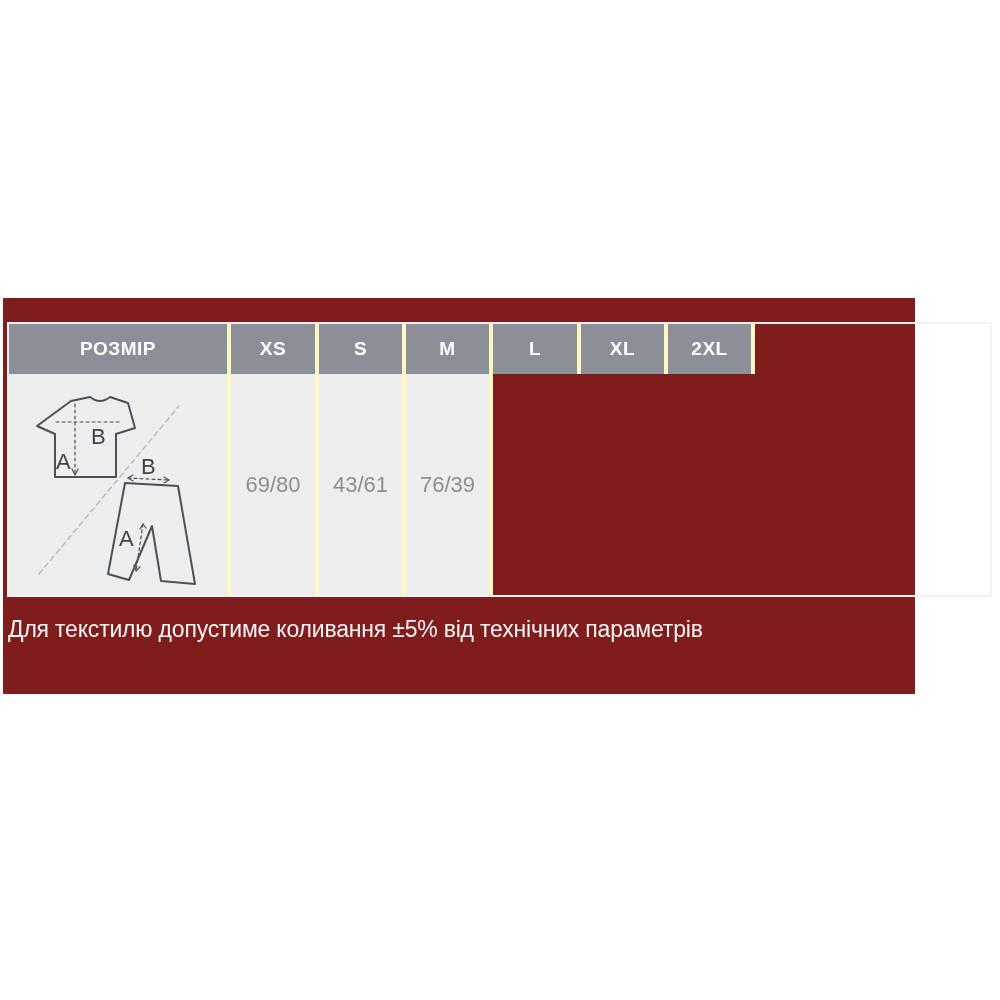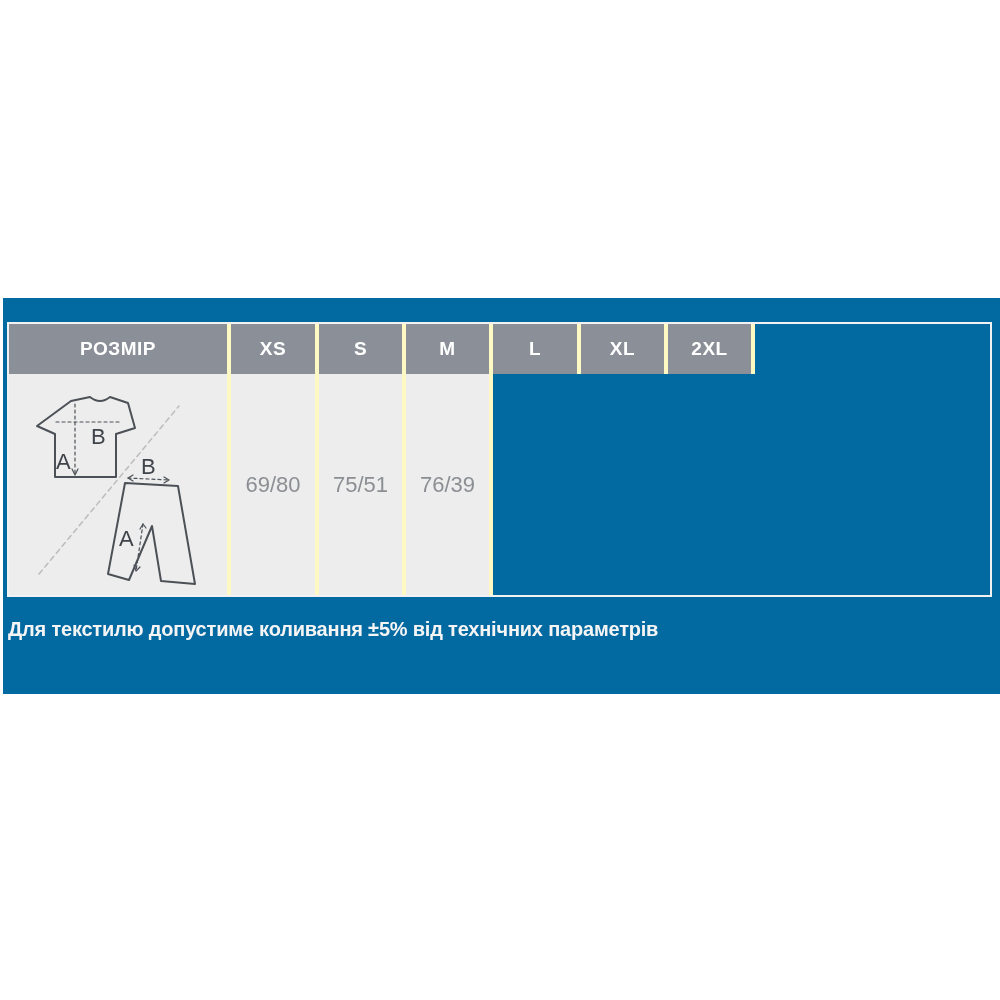--- a/index.html
+++ b/index.html
@@ -6,22 +6,22 @@
   body {
     width: 1000px; height: 1000px;
     background: #ffffff;
     font-family: "Liberation Sans", sans-serif;
     position: relative;
     overflow: hidden;
   }
   .panel {
     position: absolute;
     left: 3px; top: 298px;
-    width: 997px; height: 396px;
-    background: #0369a1;
+    width: 912px; height: 396px;
+    background: #7f1d1d;
   }
   .size-table {
     position: absolute;
     left: 4px; top: 24px;
     width: 985px; height: 275px;
     box-sizing: border-box;
     border: 2px solid #f2f2f2;
     display: grid;
     grid-template-columns: 218px 88px 87px 87px 88px 87px 87px 1fr;
     grid-template-rows: 50px 1fr;
@@ -42,22 +42,22 @@
   }
   .filler { background: transparent; }
   .bl { border-left: 4px solid #fef9c3; }
   .diagram-cell { padding: 0; overflow: hidden; }
   .diagram-cell svg { display: block; width: 100%; height: 100%; }
   .note {
     position: absolute;
     left: 5px; top: 316px;
     width: 960px;
     color: #f5f5f5;
-    font-weight: bold;
-    font-size: 20px;
+    font-weight: normal;
+    font-size: 23px;
     letter-spacing: -0.2px;
     line-height: 30px;
   }
 </style>
 </head>
 <body>
 
 <div class="page">
   <div class="panel">
 
@@ -91,20 +91,20 @@
           <line x1="119" y1="104" x2="160" y2="106" stroke-width="1.2" stroke-dasharray="3 3"></line>
           <path d="M 119 104 L 124 101 M 119 104 L 124 107 M 160 106 L 155 103 M 160 106 L 155 109" stroke-width="1.2"></path>
 
           <line x1="134" y1="150" x2="127" y2="197" stroke-width="1.2" stroke-dasharray="3 3"></line>
           <path d="M 134 150 L 131 155 M 134 150 L 137 154 M 127 197 L 125 191 M 127 197 L 131 193" stroke-width="1.2"></path>
           <text x="132" y="100" font-size="22" fill="#3f444a" stroke="none" font-family="Liberation Sans, sans-serif">B</text>
           <text x="110" y="172" font-size="22" fill="#3f444a" stroke="none" font-family="Liberation Sans, sans-serif">A</text>
         </svg>
       </div>
       <div class="td bl">69/80</div>
-      <div class="td bl">75/51</div>
+      <div class="td bl">43/61</div>
       <div class="td bl">76/39</div>
       <div class="td filler bl"></div>
     </div>
 
     <div class="note">Для текстилю допустиме коливання ±5% від технічних параметрів</div>
   </div>
 </div>
 
 </body></html>

